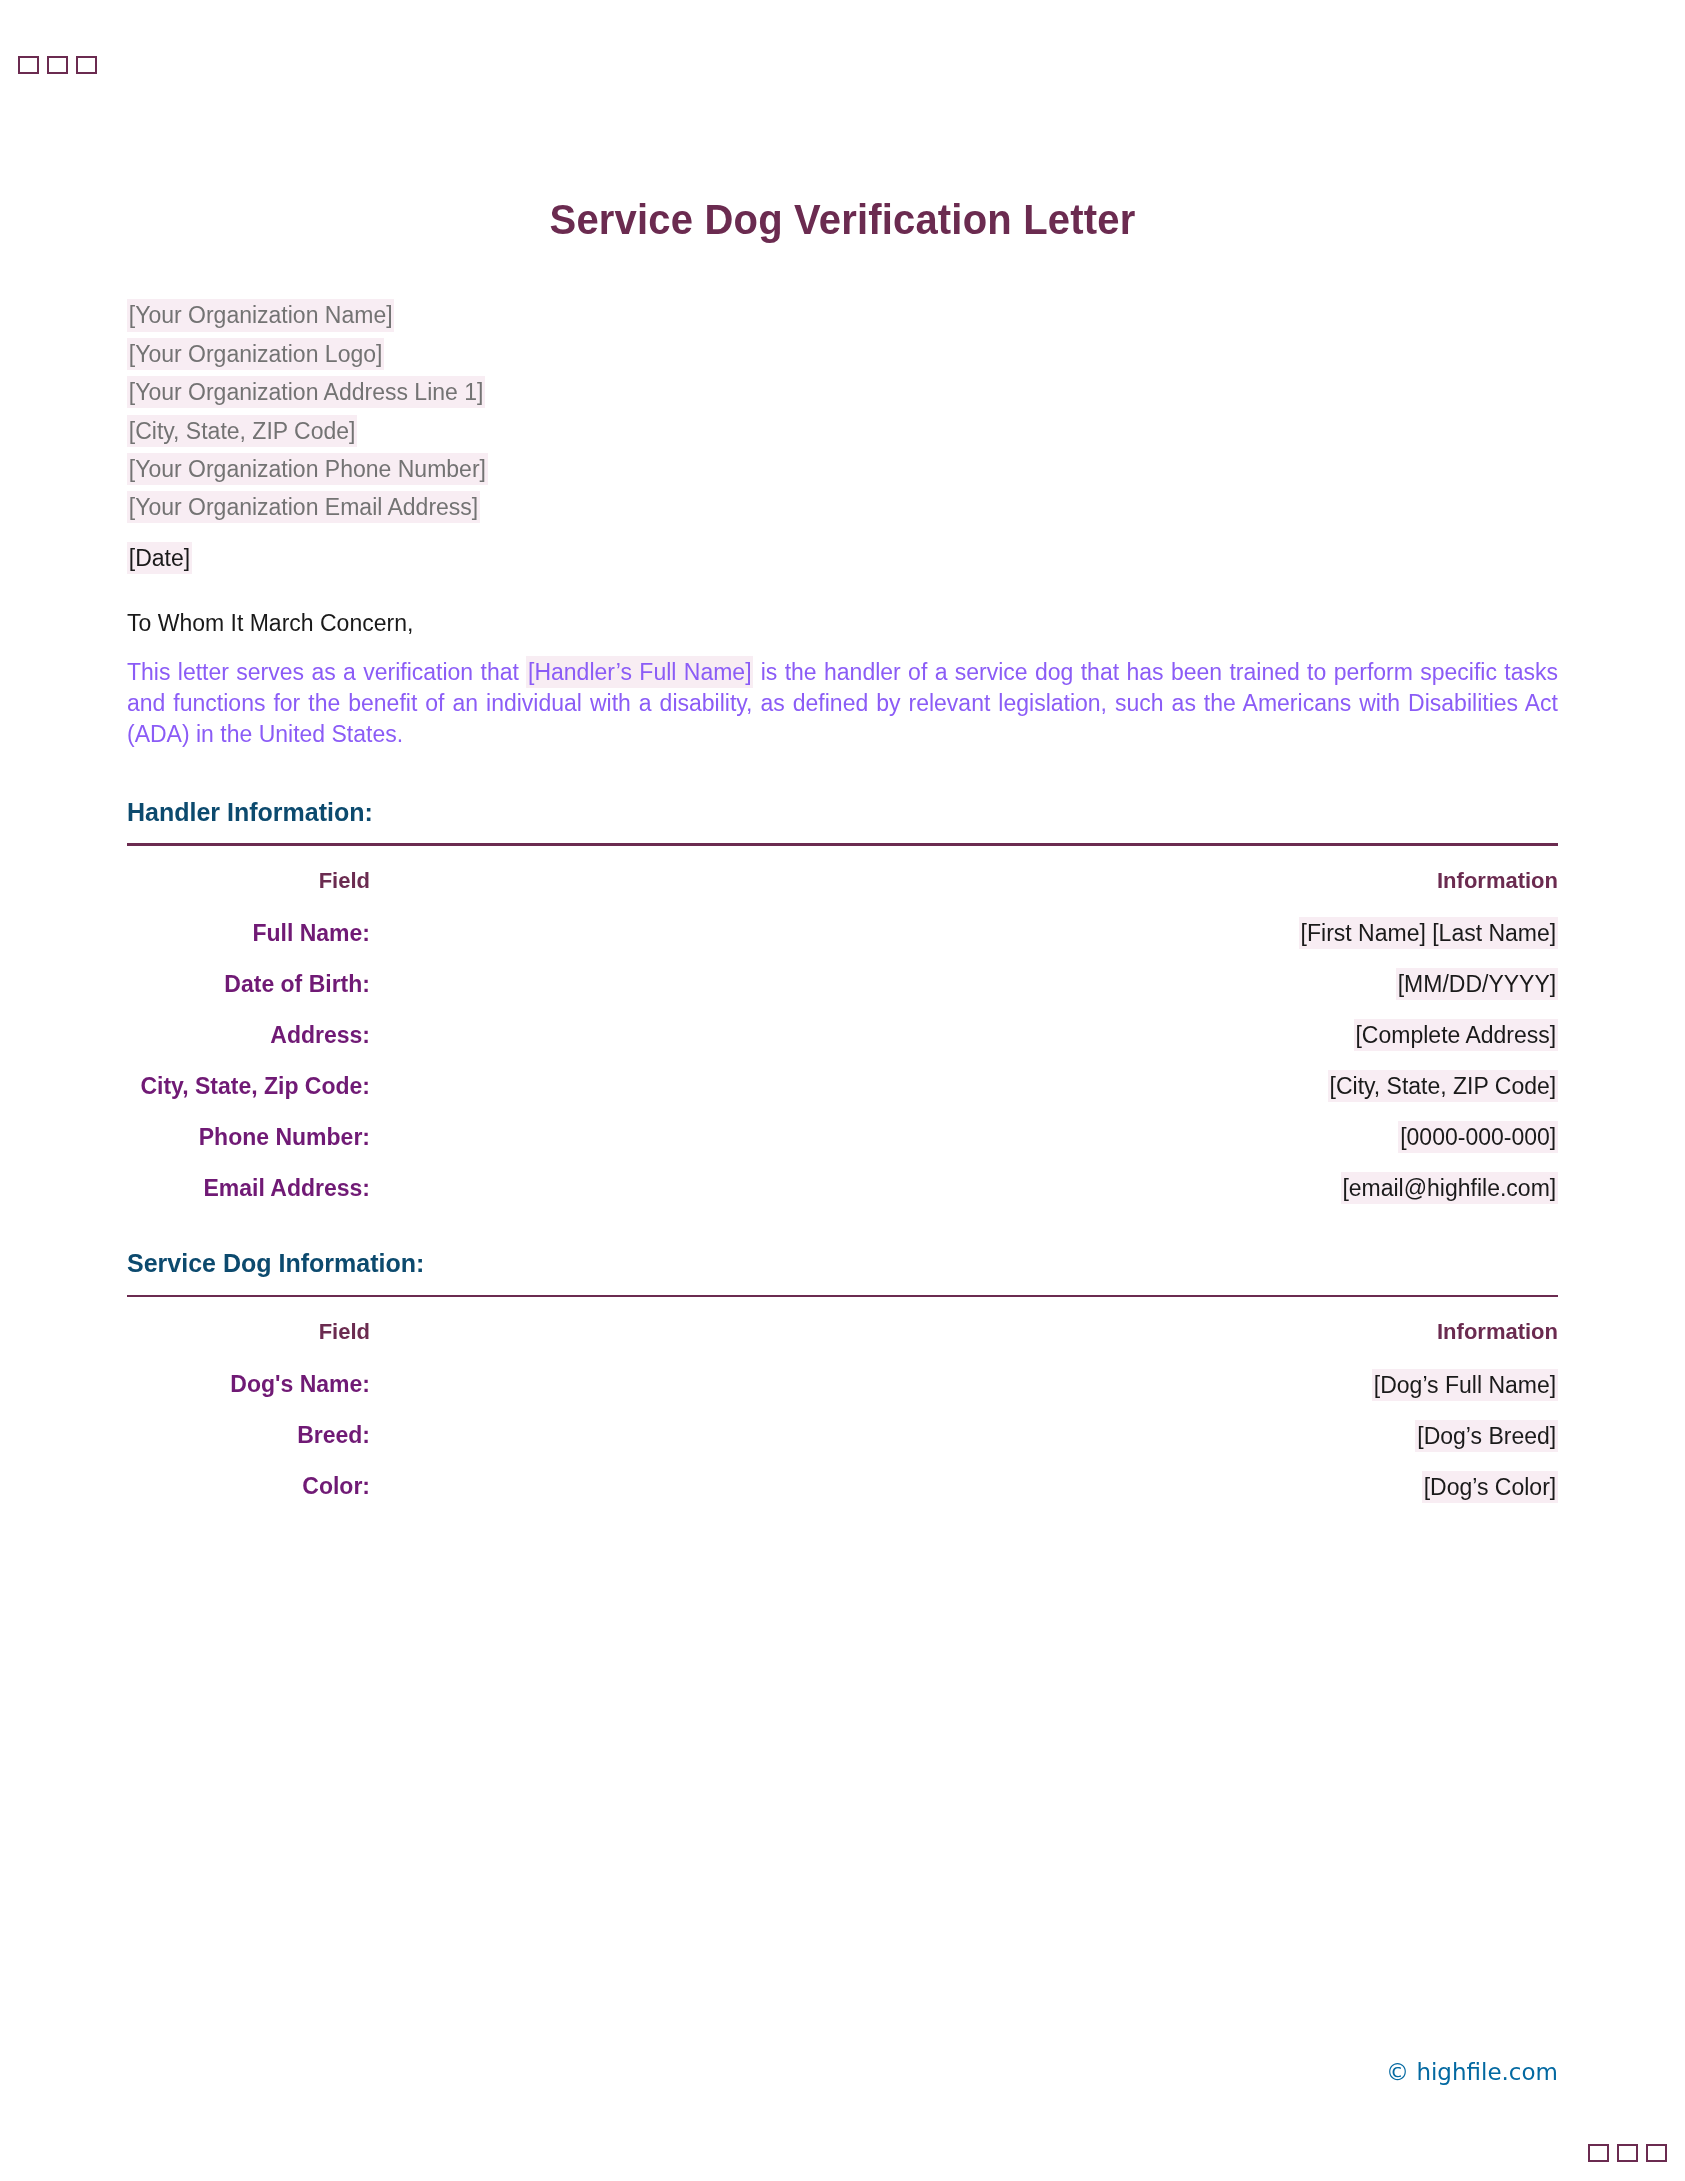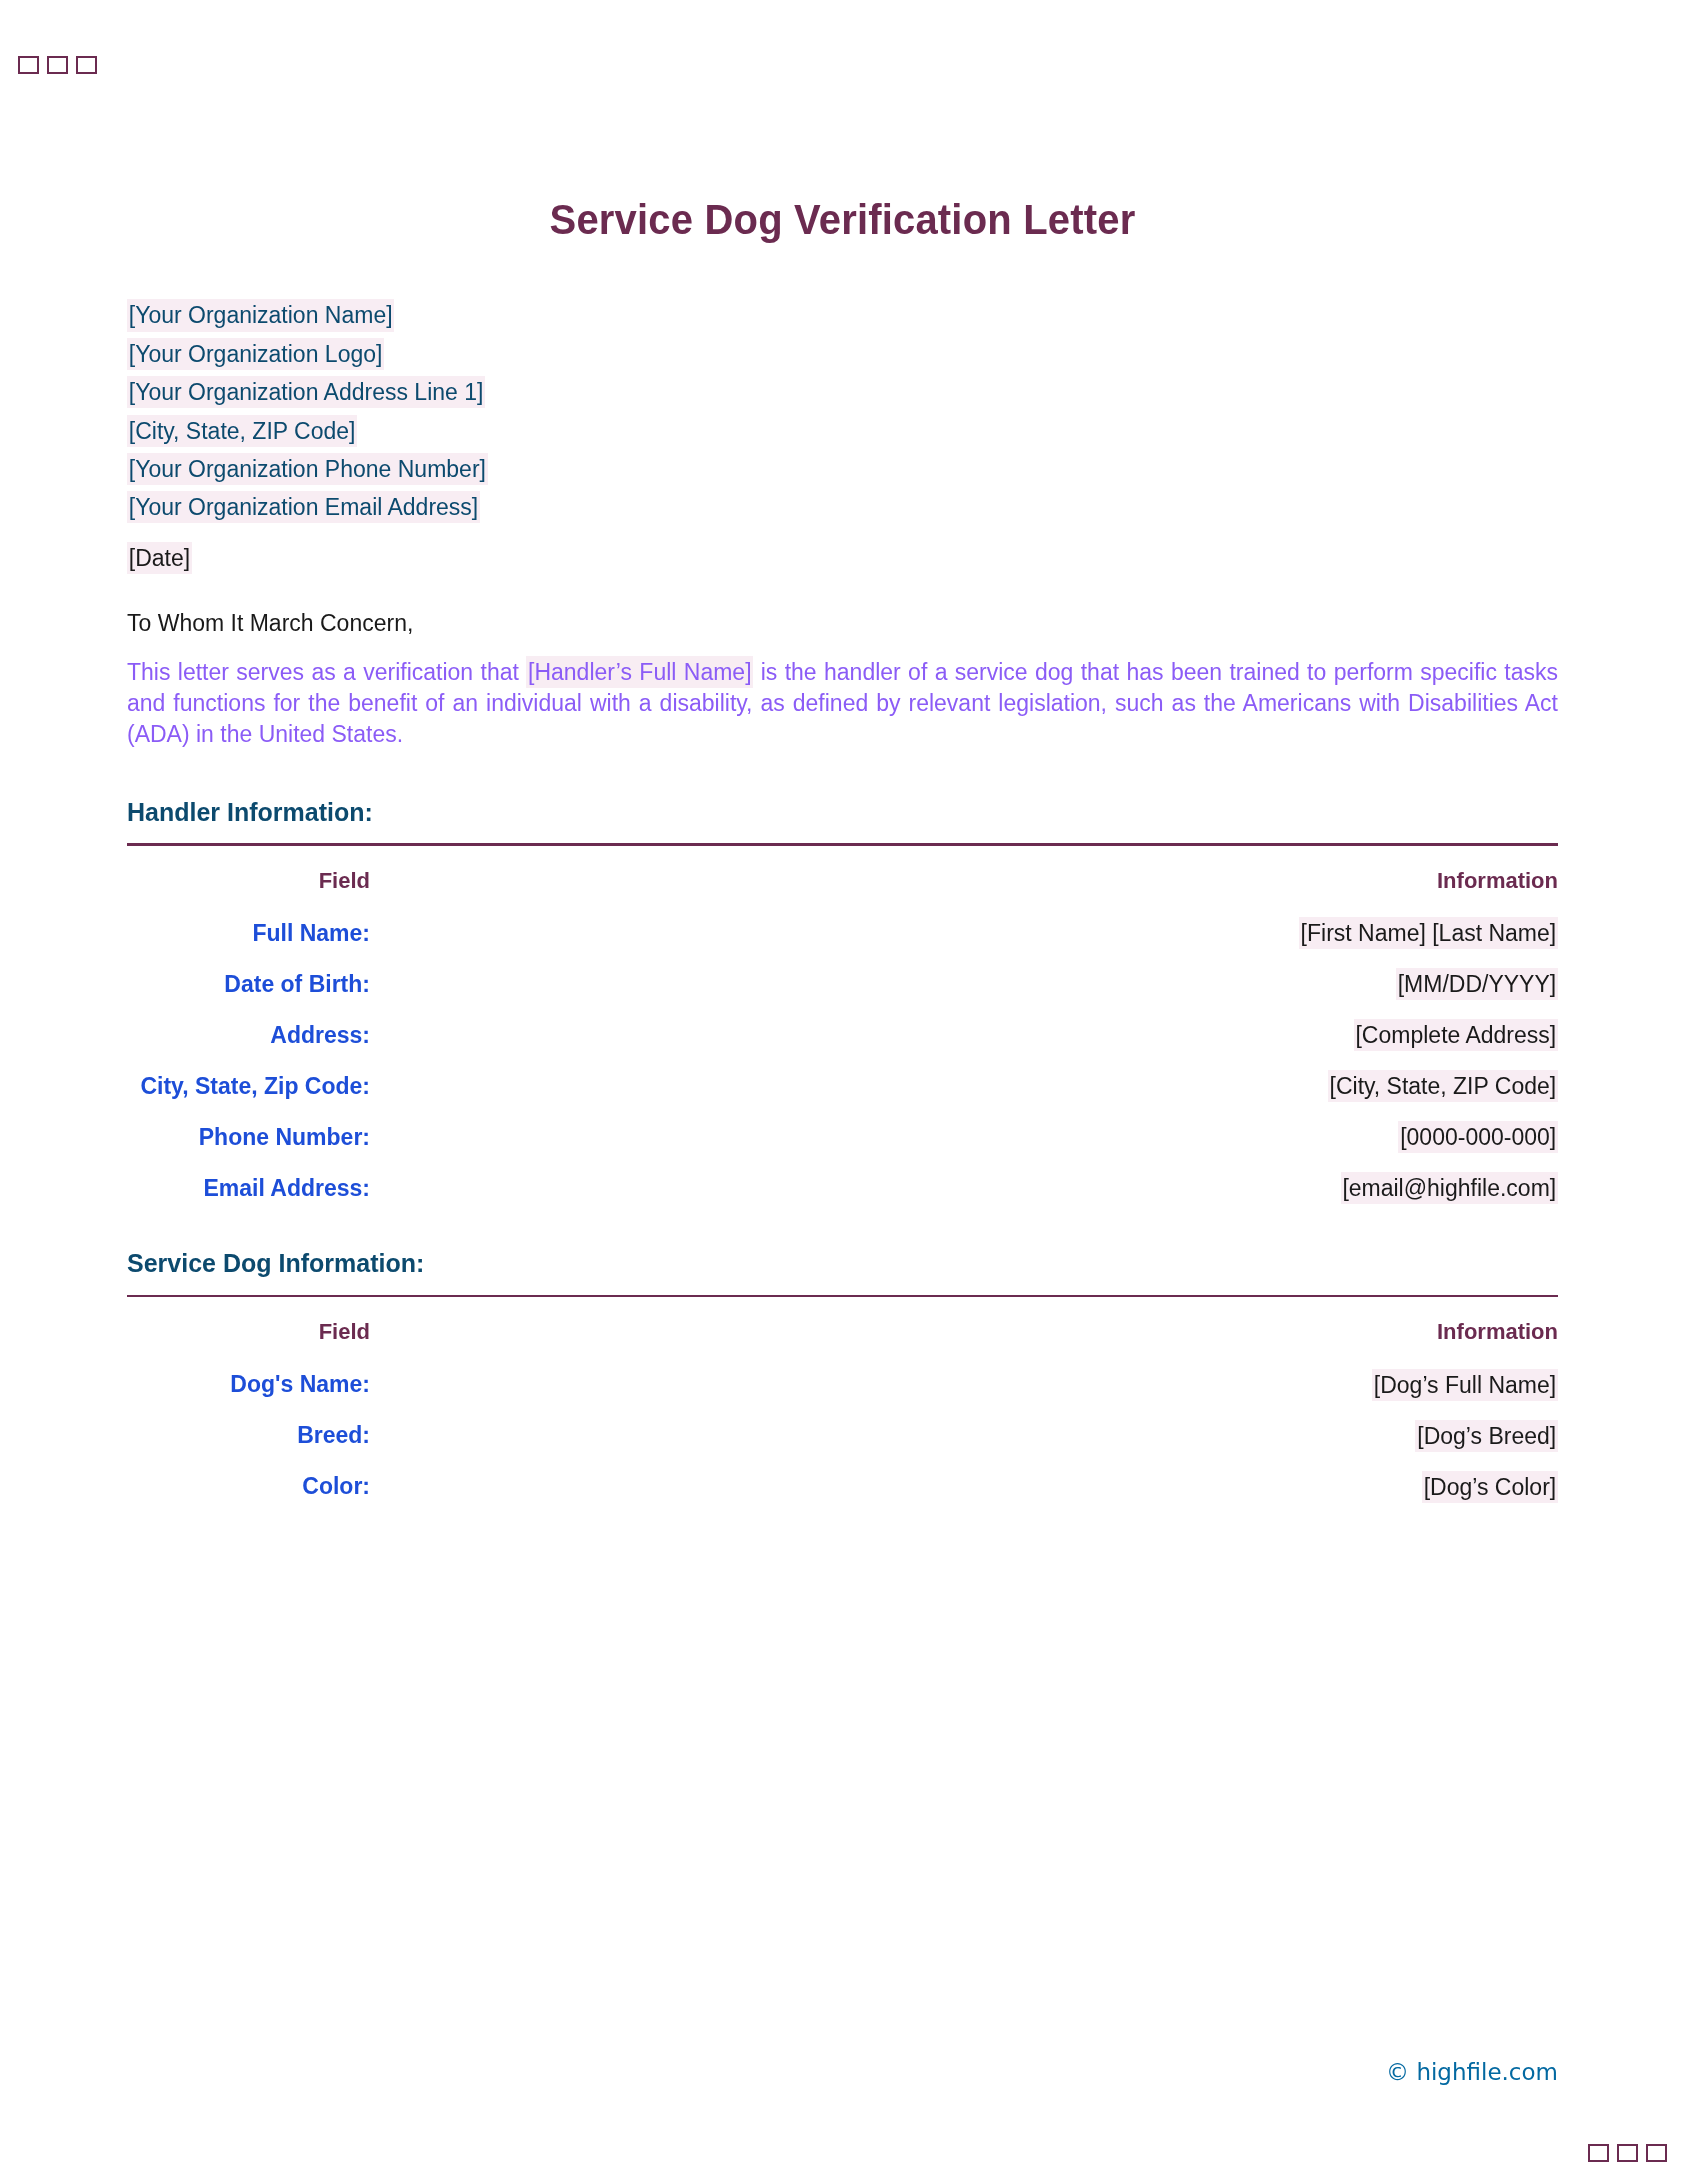--- a/index.html
+++ b/index.html
@@ -60,21 +60,21 @@
     transform: scaleX(0.93);
     transform-origin: center;
   }
 
   
   .letterhead {
     margin-top: 60px;
   }
   .lh-line {
     font-size: 23px;
-    color: #0c4a6e;
+    color: #737373;
     line-height: 1.0;
     margin-bottom: 15.4px;
     white-space: nowrap;
   }
   .hl {
     background: #F8EDF3;
     padding: 2.6px 1.8px 3.5px 1.8px;
     box-decoration-break: clone;
     -webkit-box-decoration-break: clone;
   }
@@ -136,21 +136,21 @@
     padding-top: 22px;
     padding-bottom: 0;
   }
   .info-table tbody td {
     font-size: 23px;
     color: #1a1a1a;
     padding-top: 24px;
   }
   .info-table tbody td.field-cell {
     font-weight: bold;
-    color: #1d4ed8;
+    color: #701a75;
   }
   .info-table tbody tr:first-child td { padding-top: 26px; }
 
   
   .footer-credit {
     position: absolute;
     right: 127px;
     top: 2015px;
     font-size: 23px;
     color: #0369a1;

